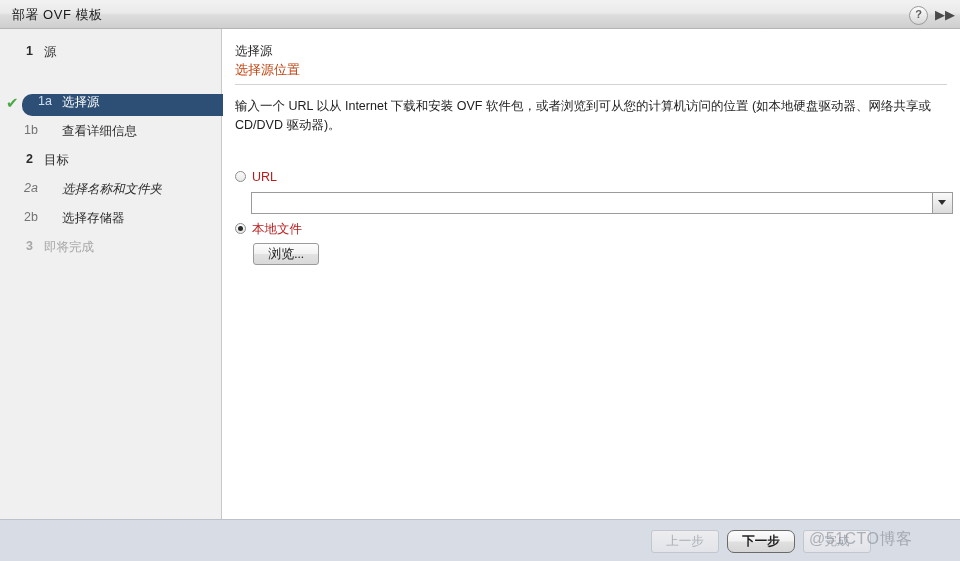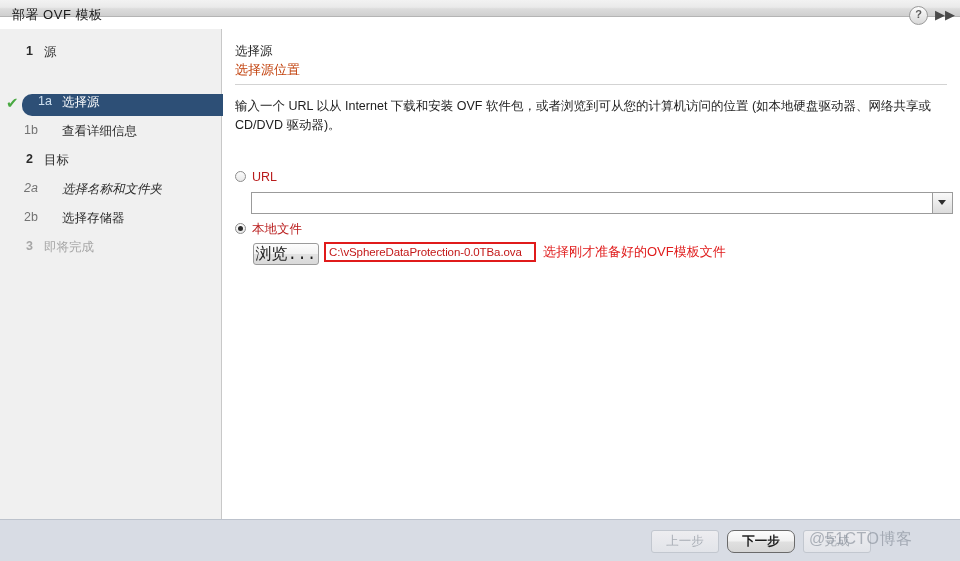--- a/index.html
+++ b/index.html
@@ -17,21 +17,21 @@
     height: 561px;
     overflow: hidden;
     background: #ffffff;
     box-sizing: border-box;
   }
 
   
   #titlebar {
     position: absolute;
     left: 0; top: 0;
-    width: 960px; height: 17px;
+    width: 960px; height: 29px;
     background: linear-gradient(to bottom, #f2f2f2 0%, #eaeaea 45%, #dcdcdc 55%, #cfcfcf 100%);
     border-bottom: 1px solid #b4b4b4;
     box-sizing: border-box;
   }
   #titlebar-text {
     position: absolute;
     left: 12px; top: 6px;
     font-size: 13px;
     color: #1a1a1a;
     letter-spacing: .5px;
@@ -209,22 +209,22 @@
     border-top: 5px solid #2e2e2e;
   }
 
   #browse-btn {
     position: absolute;
     left: 30px; top: 214px;
     width: 66px; height: 22px;
     border: 1px solid #9b9b9b;
     border-radius: 3px;
     background: linear-gradient(to bottom, #fdfdfd 0%, #f2f2f2 48%, #e2e2e2 52%, #d9d9d9 100%);
-    font-family: Liberation Mono, monospace;
-    font-size: 16px;
+    font-family: Liberation Serif, serif;
+    font-size: 13px;
     color: #1d1d1d;
     cursor: pointer;
     padding: 0;
   }
 
   #path-box {
     position: absolute;
     left: 101px; top: 213px;
     width: 212px; height: 20px;
     border: 2px solid #e01b1b;
@@ -354,25 +354,21 @@
     <div id="url-drop">
         <span></span>
       </div>
 
     <div class="radio-row" id="row-file">
       <span class="radio on"></span><span>本地文件</span>
     </div>
 
     <button id="browse-btn">浏览...</button>
 
-    <div id="path-box">
-      <div id="path-text">C:\vSphereDataProtection-0.0TBa.ova</div>
-    </div>
-
-    <div id="annotation">选择刚才准备好的OVF模板文件</div>
+
 
     <svg id="arrow" viewBox="0 0 737 490">
       <line x1="588" y1="372" x2="532" y2="486" stroke="#e01b1b" stroke-width="2.2"></line>
       <polygon points="527,496 525,478 539,486" fill="#e01b1b"></polygon>
     </svg>
   </div>
 
   <div id="footer">
     <button id="btn-prev" class="fbtn disabled">上一步</button>
     <button id="btn-next" class="fbtn">下一步</button>

